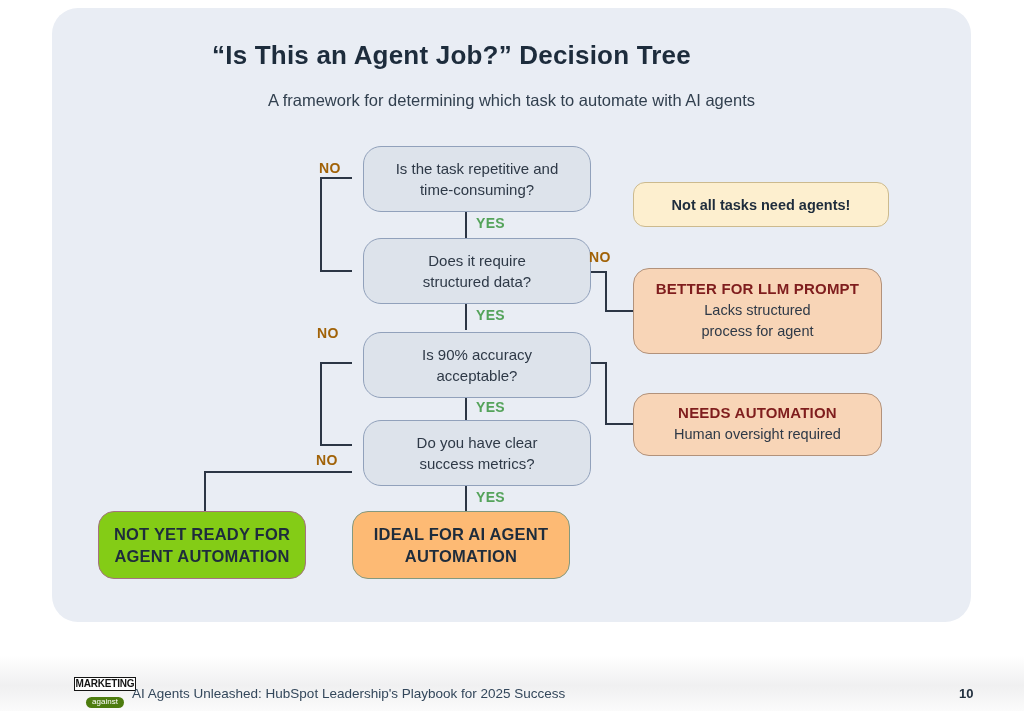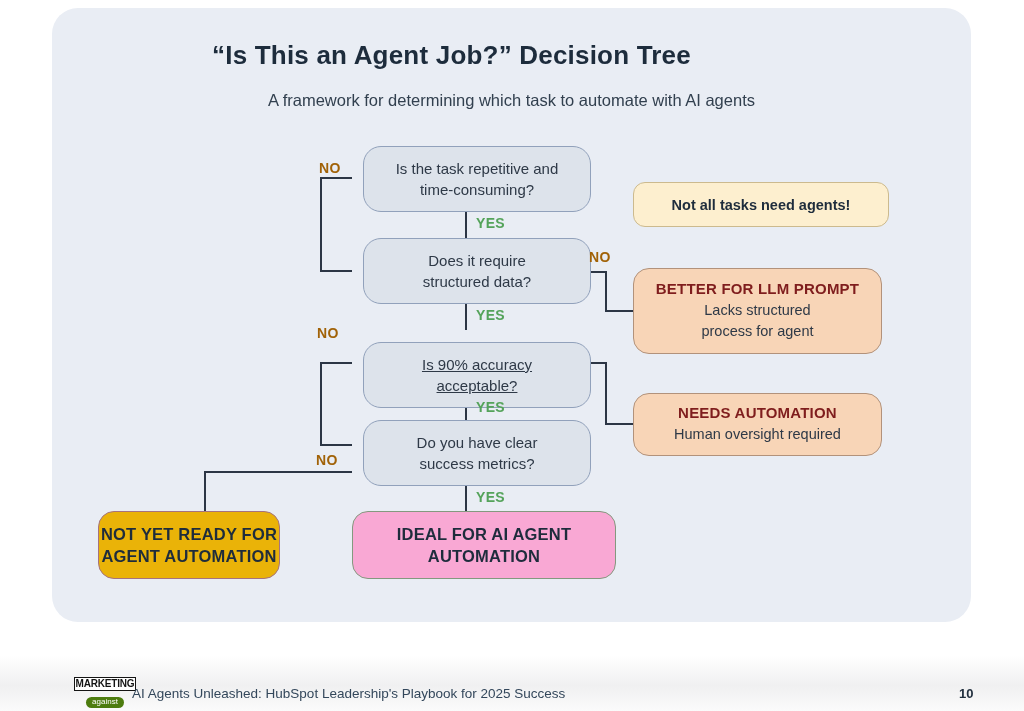--- a/index.html
+++ b/index.html
@@ -24,21 +24,21 @@
   svg.connectors{position:absolute;left:0;top:0;z-index:1;pointer-events:none;}
   .box{
     position:absolute;z-index:2;display:flex;align-items:center;justify-content:center;
     text-align:center;box-sizing:border-box;white-space:pre-line;
   }
   .qbox{
     width:228px;height:66px;left:352px;
     background:#dde3eb;border:1.5px solid #91a1bb;border-radius:18px;
     font-size:15px;line-height:1.42;color:#2e3947;margin-left:11px;
   }
-  .q1{top:146px;} .q2{top:238px;} .q3{top:342px;text-decoration:underline;} .q4{top:420px;}
+  .q1{top:146px;} .q2{top:238px;} .q3{top:332px;} .q4{top:420px;}
   .lbl{
     position:absolute;z-index:3;font-size:14px;font-weight:800;letter-spacing:.3px;
   }
   .no{color:#a16207;} .yes{color:#54a35a;}
   .notebox{
     left:633px;top:182px;width:256px;height:45px;
     background:#fdefcf;border:1.5px solid #ccba8e;border-radius:12px;
     font-size:14.5px;font-weight:700;color:#1e2c3c;
   }
   .warnbox{
@@ -48,22 +48,22 @@
   }
   .llm{top:268px;height:86px;}
   .sup{top:393px;height:63px;}
   .warnbox .wtitle{font-size:15px;font-weight:800;color:#7f1d1d;letter-spacing:.2px;}
   .warnbox .wsub{font-size:14.5px;line-height:1.42;margin-top:3px;white-space:pre-line;}
   .endbox{
     top:511px;height:68px;flex-direction:column;
     border-radius:16px;font-size:16.5px;font-weight:800;color:#1e2c3c;
     line-height:1.35;letter-spacing:.2px;
   }
-  .notready{left:98px;width:182px;background:#eab308;border:1.5px solid #a5737f;}
-  .ideal{left:352px;width:264px;background:#f9a8d4;border:1.5px solid #84997f;}
+  .notready{left:98px;width:208px;background:#84cc16;border:1.5px solid #a5737f;}
+  .ideal{left:352px;width:218px;background:#fdba74;border:1.5px solid #84997f;}
   .footer-strip{
     position:absolute;left:0;top:655px;width:1024px;height:56px;
     background:linear-gradient(180deg,#ffffff 0%,#f0f0f1 55%,#fbfbfb 100%);z-index:0;
   }
   .logo{position:absolute;left:69px;top:674px;width:72px;text-align:center;z-index:2;line-height:1;}
   .logo .m1{
     display:inline-block;background:#ffffff;border:1px solid #141414;color:#141414;
     font-size:10px;font-weight:800;letter-spacing:-0.2px;padding:1px 1px;
   }
   .logo .m2{

